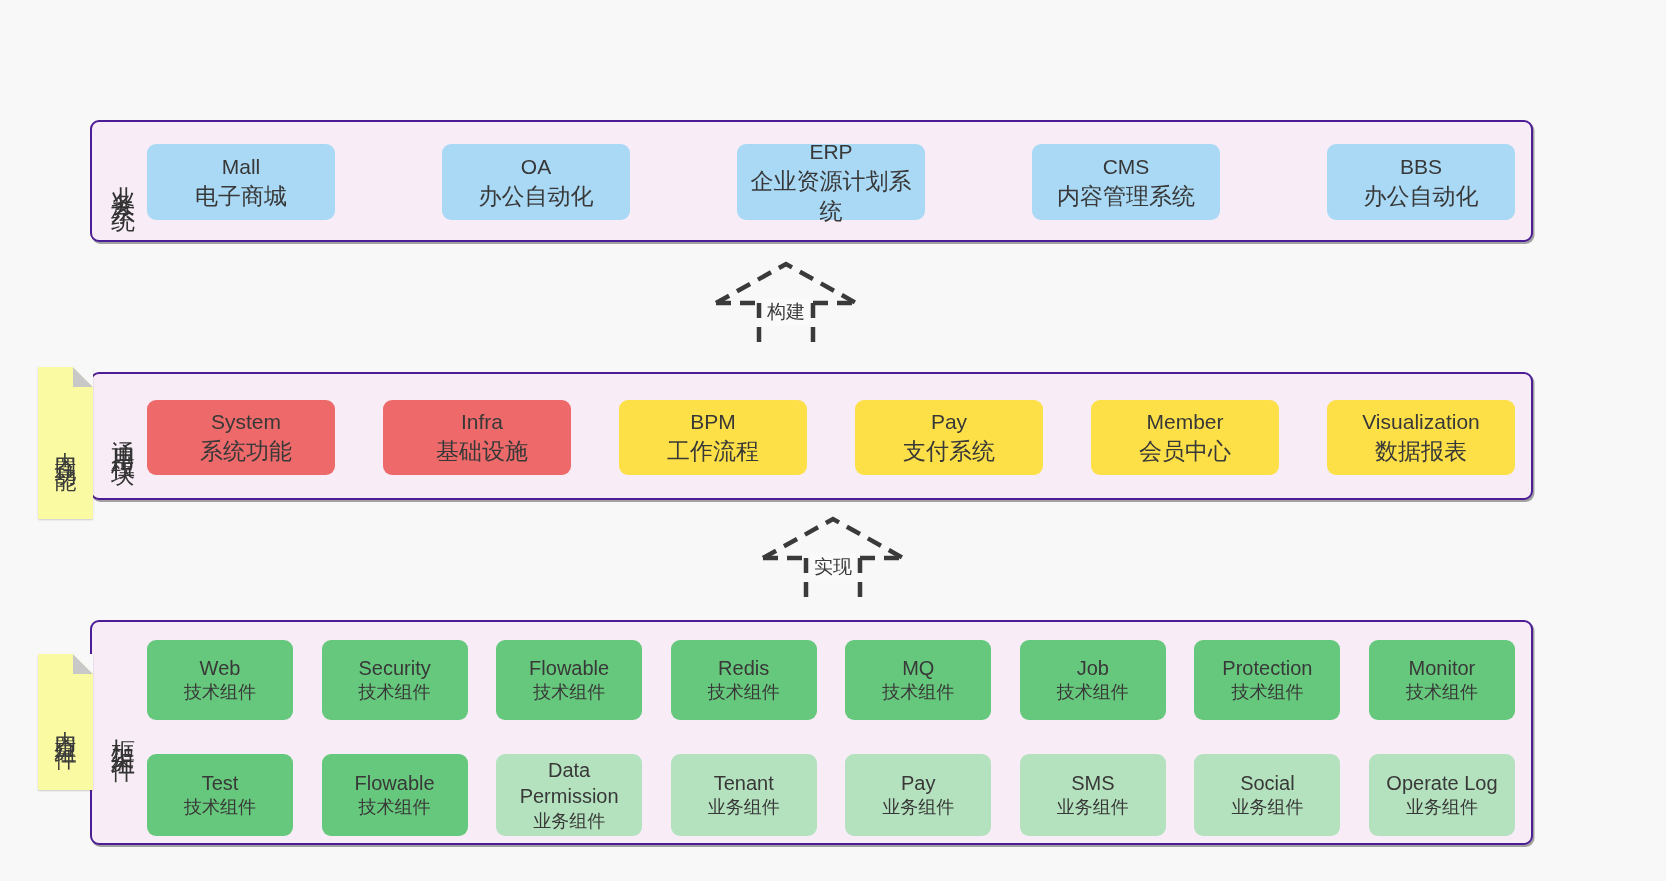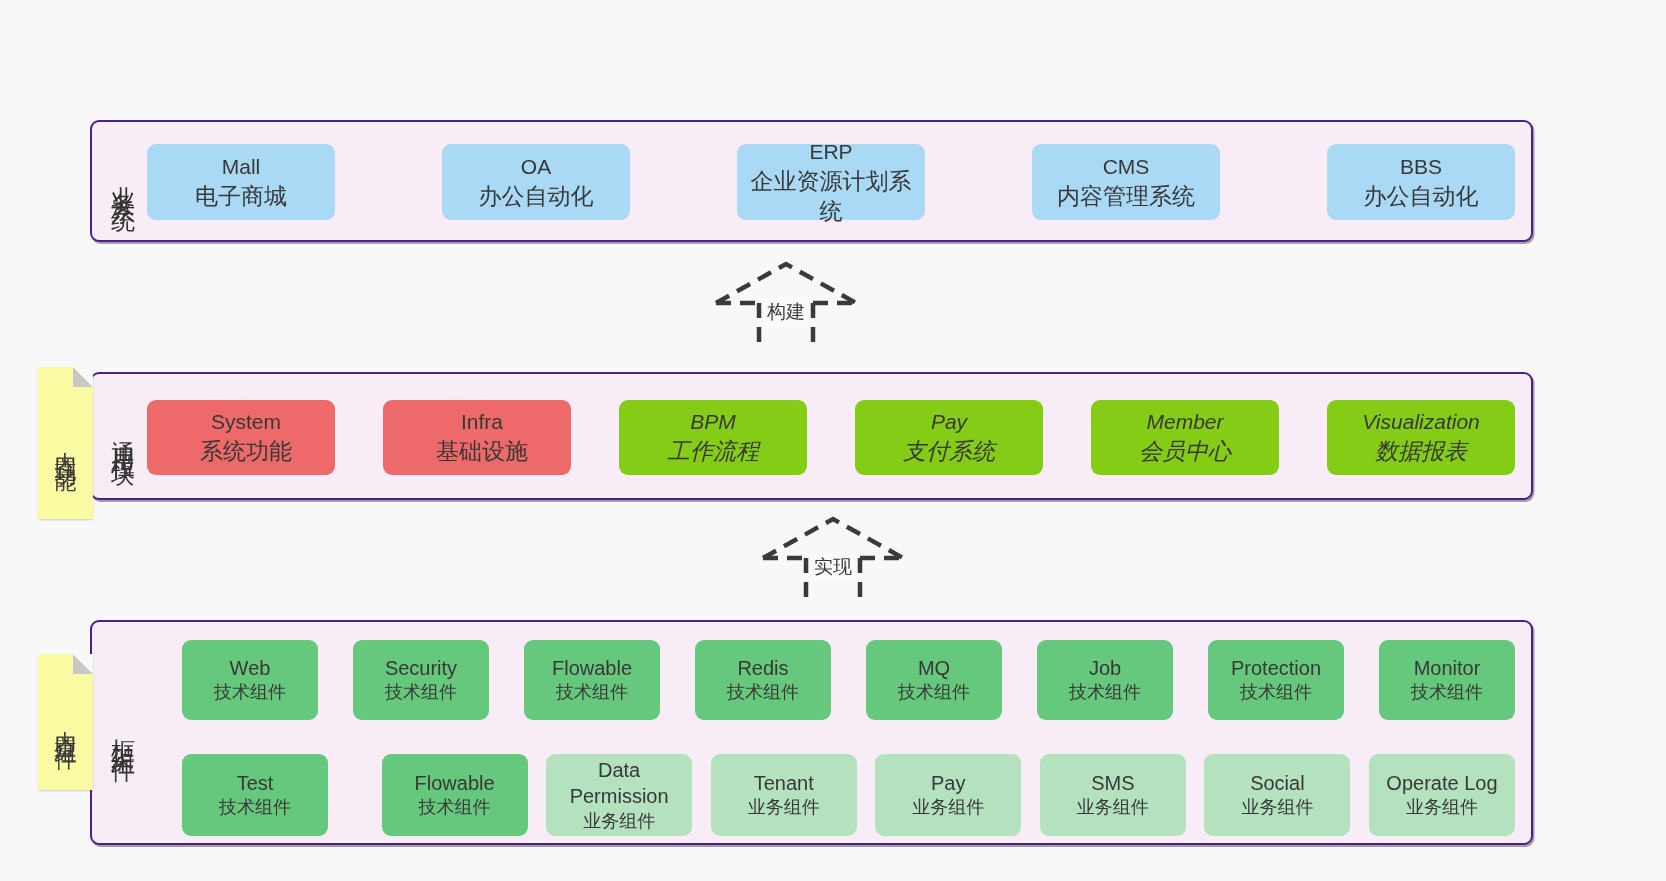--- a/index.html
+++ b/index.html
@@ -35,22 +35,22 @@
   }
   .w188{width:188px;}
   .w146{width:146px;}
   .box-title{font-size:21px;line-height:1.32;}
   .box-sub{font-size:23px;line-height:1.32;}
   .w146 .box-title{font-size:20px;}
   .w146 .box-sub{font-size:18px;}
 
   .blue{background:#a9d9f5;}
   .red{background:#ee6a6a;padding-left:16px;}
-  .pink{background:#84cc16;font-style:italic;}
-  .green{background:#66c87c;margin-left:35px;}
+  .pink{background:#fde047;}
+  .green{background:#66c87c;}
   .lgreen{background:#b4e2be;}
 
   .tab{
     position:absolute;left:38px;width:55px;background:#fafaa3;z-index:2;
     box-shadow:0 1px 2px rgba(0,0,0,.18);border-radius:1px;
   }
   .tab-modules{top:367px;height:152px;}
   .tab-components{top:654px;height:136px;}
   .tab-label{
     position:absolute;left:50%;top:52%;transform:translate(-50%,-50%);

